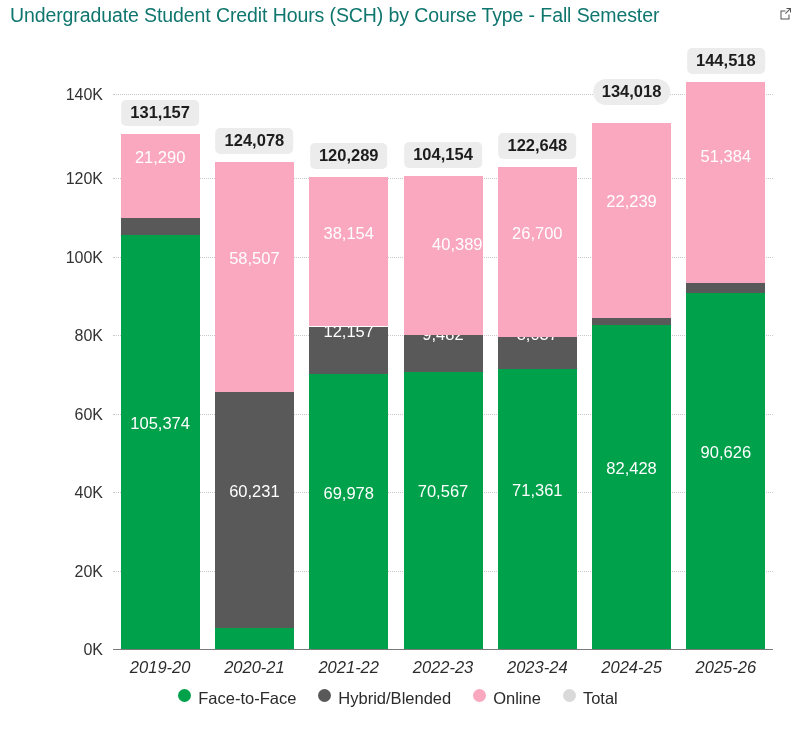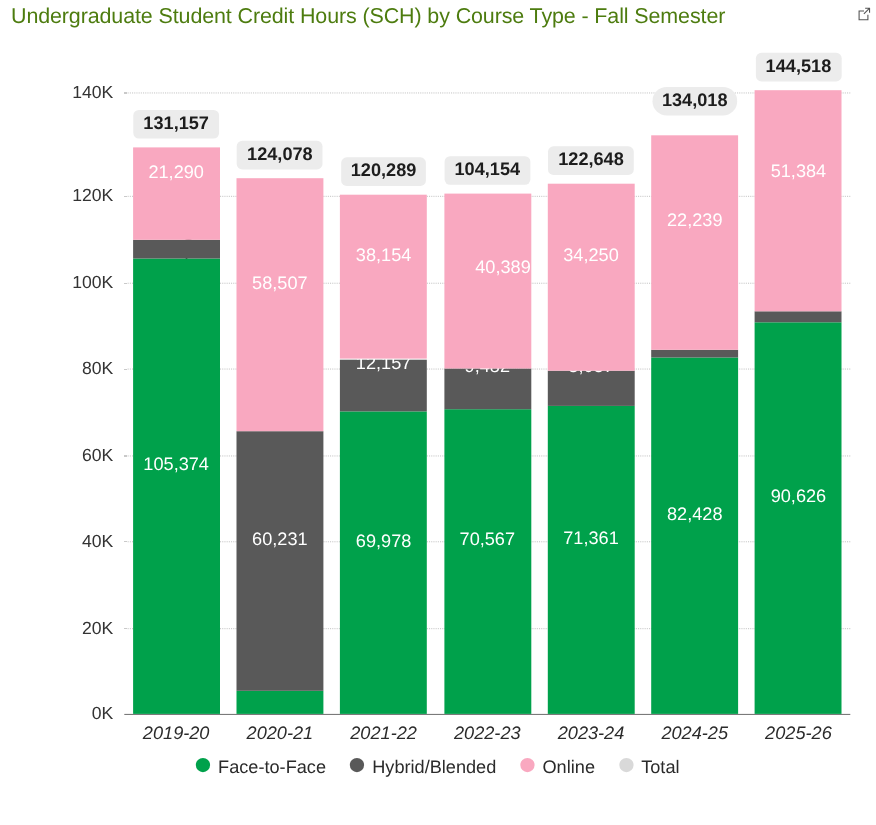--- a/index.html
+++ b/index.html
@@ -18,21 +18,21 @@
     position: relative;
     width: 796px;
     height: 750px;
   }
   
   .chart-title {
     position: absolute;
     left: 10px;
     top: 4px;
     font-size: 19.5px;
-    color: #4d7c0f;
+    color: #0f766e;
     white-space: nowrap;
     letter-spacing: -0.1px;
   }
   .external-icon {
     position: absolute;
     left: 779px;
     top: 6px;
     width: 13px;
     height: 13px;
     color: #555;
@@ -190,21 +190,21 @@
       </div>
       <div class="gridline" style="top:275.1px;">
         <span class="ytick-label">80K</span>
       </div>
       <div class="gridline" style="top:196.7px;">
         <span class="ytick-label">100K</span>
       </div>
       <div class="gridline" style="top:118.2px;">
         <span class="ytick-label">120K</span>
       </div>
-      <div class="gridline" style="top:24px;">
+      <div class="gridline" style="top:34px;">
         <span class="ytick-label">140K</span>
       </div>
     </div>
 
     <div class="bars" id="bars">
         <div class="bar-group" style="left: 7.64286px; width: 79px; height: 515.01px;">
           <div class="seg" style="background: rgb(0, 161, 75); height: 413.769px; bottom: 0px;"></div>
           <div class="seg-label" style="bottom: 206.884px;">105,374</div>
           <div class="seg" style="background: rgb(89, 89, 89); height: 17.6425px; bottom: 413.769px;"></div>
           <div class="seg" style="background: rgb(249, 168, 192); height: 83.5987px; bottom: 431.411px;"></div>
@@ -249,21 +249,21 @@
         </div>
         <div style="position: absolute; left: 290.5px; width: 79px; bottom: 0px; height: 0px;">
           <div class="xtick-label" style="left: -8px; width: 95px;">2022-23</div>
         </div>
         <div class="bar-group" style="left: 384.786px; width: 79px; height: 481.598px;">
           <div class="seg" style="background: rgb(0, 161, 75); height: 280.211px; bottom: 0px;"></div>
           <div class="seg-label" style="bottom: 140.105px;">71,361</div>
           <div class="seg" style="background: rgb(89, 89, 89); height: 31.5586px; bottom: 280.211px;"></div>
           <div class="seg-label" style="bottom: 295.99px;">8,037</div>
           <div class="seg" style="background: rgb(249, 168, 192); height: 169.828px; bottom: 311.769px;"></div>
-          <div class="seg-label" style="bottom: 396.684px;">34,250</div>
+          <div class="seg-label" style="bottom: 396.684px;">26,700</div>
           <div class="total-label" style="bottom: 489.598px;">122,648</div>
         </div>
         <div style="position: absolute; left: 384.786px; width: 79px; bottom: 0px; height: 0px;">
           <div class="xtick-label" style="left: -8px; width: 95px;">2023-24</div>
         </div>
         <div class="bar-group" style="left: 479.071px; width: 79px; height: 526.244px;">
           <div class="seg" style="background: rgb(0, 161, 75); height: 323.667px; bottom: 0px;"></div>
           <div class="seg-label" style="bottom: 161.834px;">82,428</div>
           <div class="seg" style="background: rgb(89, 89, 89); height: 7.53527px; bottom: 323.667px;"></div>
           <div class="seg" style="background: rgb(249, 168, 192); height: 195.041px; bottom: 331.203px;"></div>

